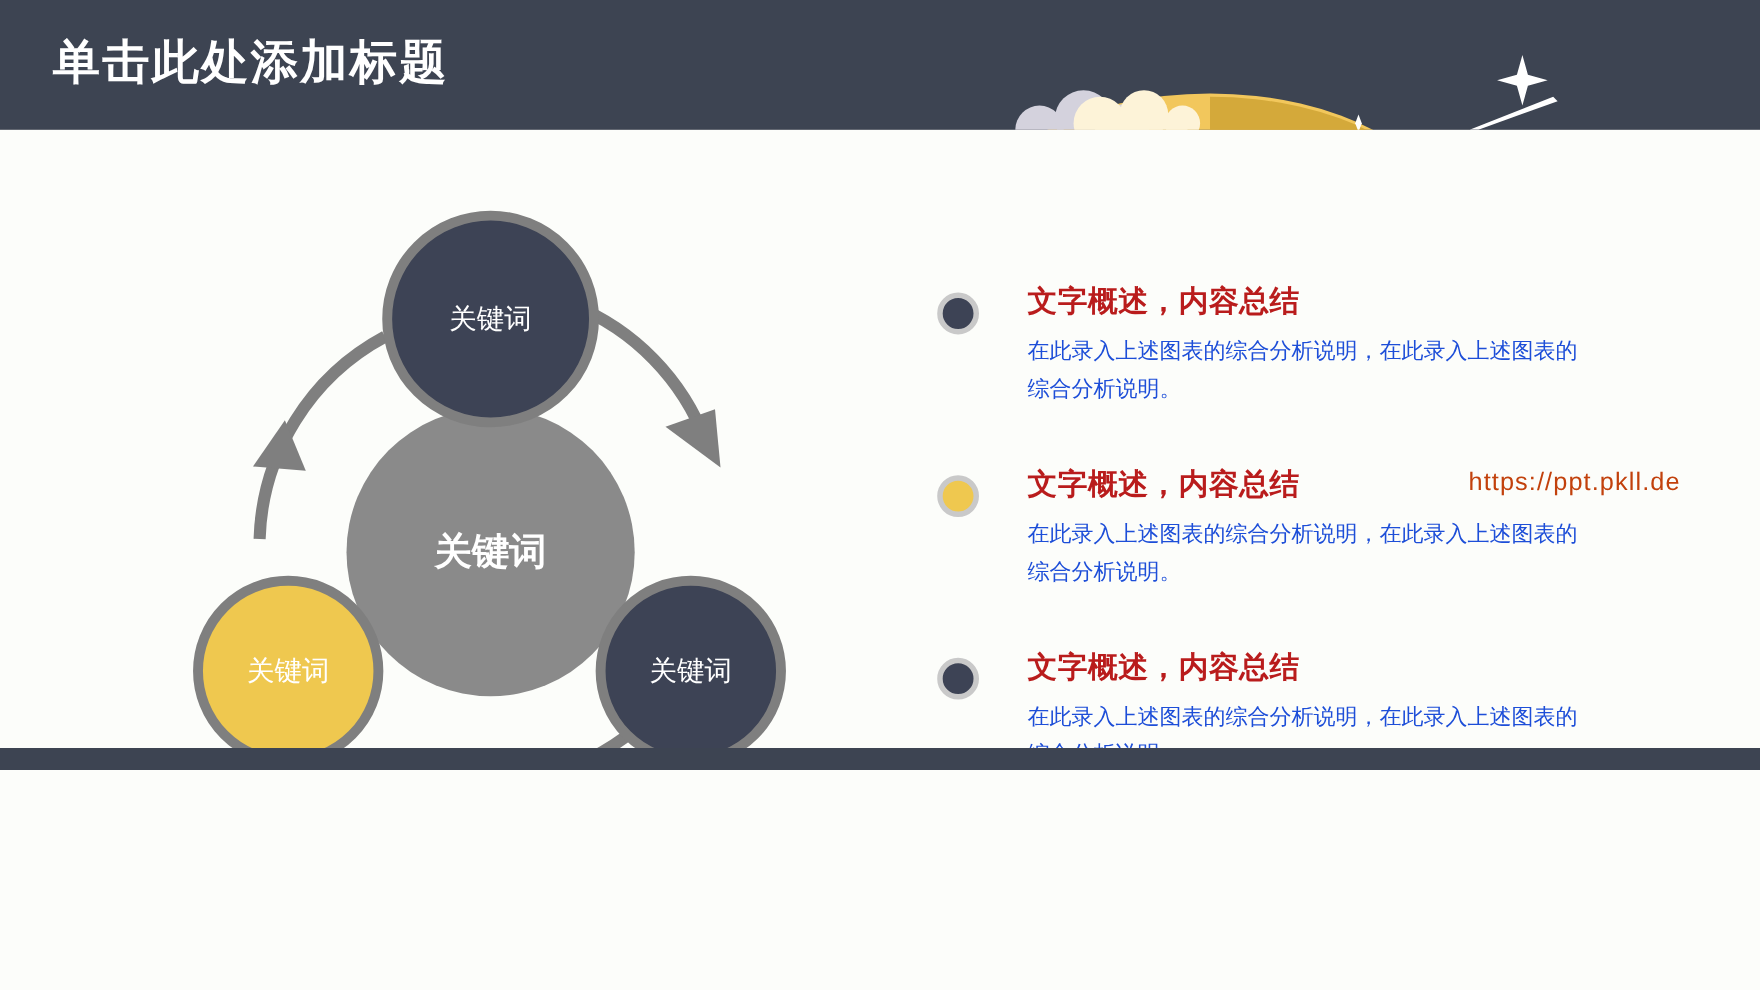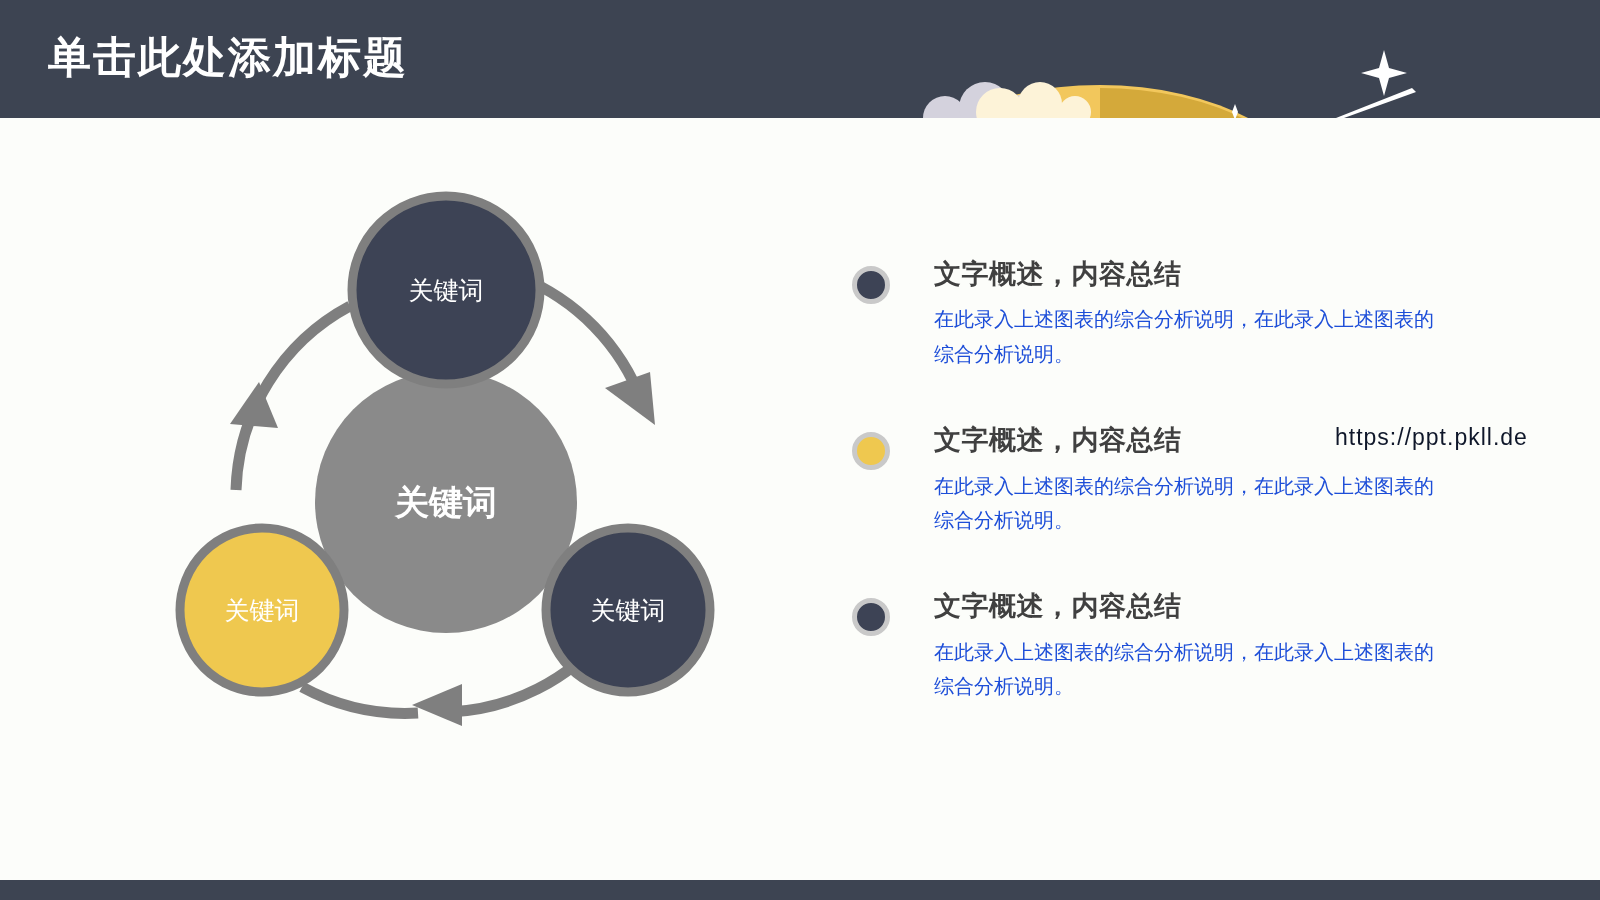--- a/index.html
+++ b/index.html
@@ -11,21 +11,21 @@
     width: 1600px;
     height: 900px;
     overflow: hidden;
     background: #fcfdfa;
     font-family: "Liberation Sans", "DejaVu Sans", sans-serif;
   }
 
   .slide {
     position: relative;
     width: 1600px;
-    height: 900px;
+    height: 700px;
     background: #fcfdfa;
     overflow: hidden;
   }
 
   
   .header-bar {
     position: absolute;
     left: 0;
     top: 0;
     width: 1600px;
@@ -107,40 +107,40 @@
     top: 8px;
     width: 38px;
     height: 38px;
     border-radius: 50%;
     box-sizing: border-box;
     border: 5px solid #c9c9c9;
   }
   .bullet-heading {
     font-size: 27px;
     font-weight: bold;
-    color: #404040;
+    color: #b91c1c;
     letter-spacing: 0.5px;
     line-height: 1.2;
     margin: 0 0 12px 0;
   }
   .bullet-body {
     font-size: 20px;
     color: #1d4ed8;
     line-height: 1.72;
     margin: 0;
     max-width: 500px;
   }
 
   
   .watermark {
     position: absolute;
     left: 1335px;
     top: 424px;
     font-size: 23px;
-    color: #0f172a;
+    color: #c2410c;
     letter-spacing: 1px;
     white-space: nowrap;
   }
 </style>
 </head>
 <body>
 
 <div class="slide">
 
   <div class="header-bar">

